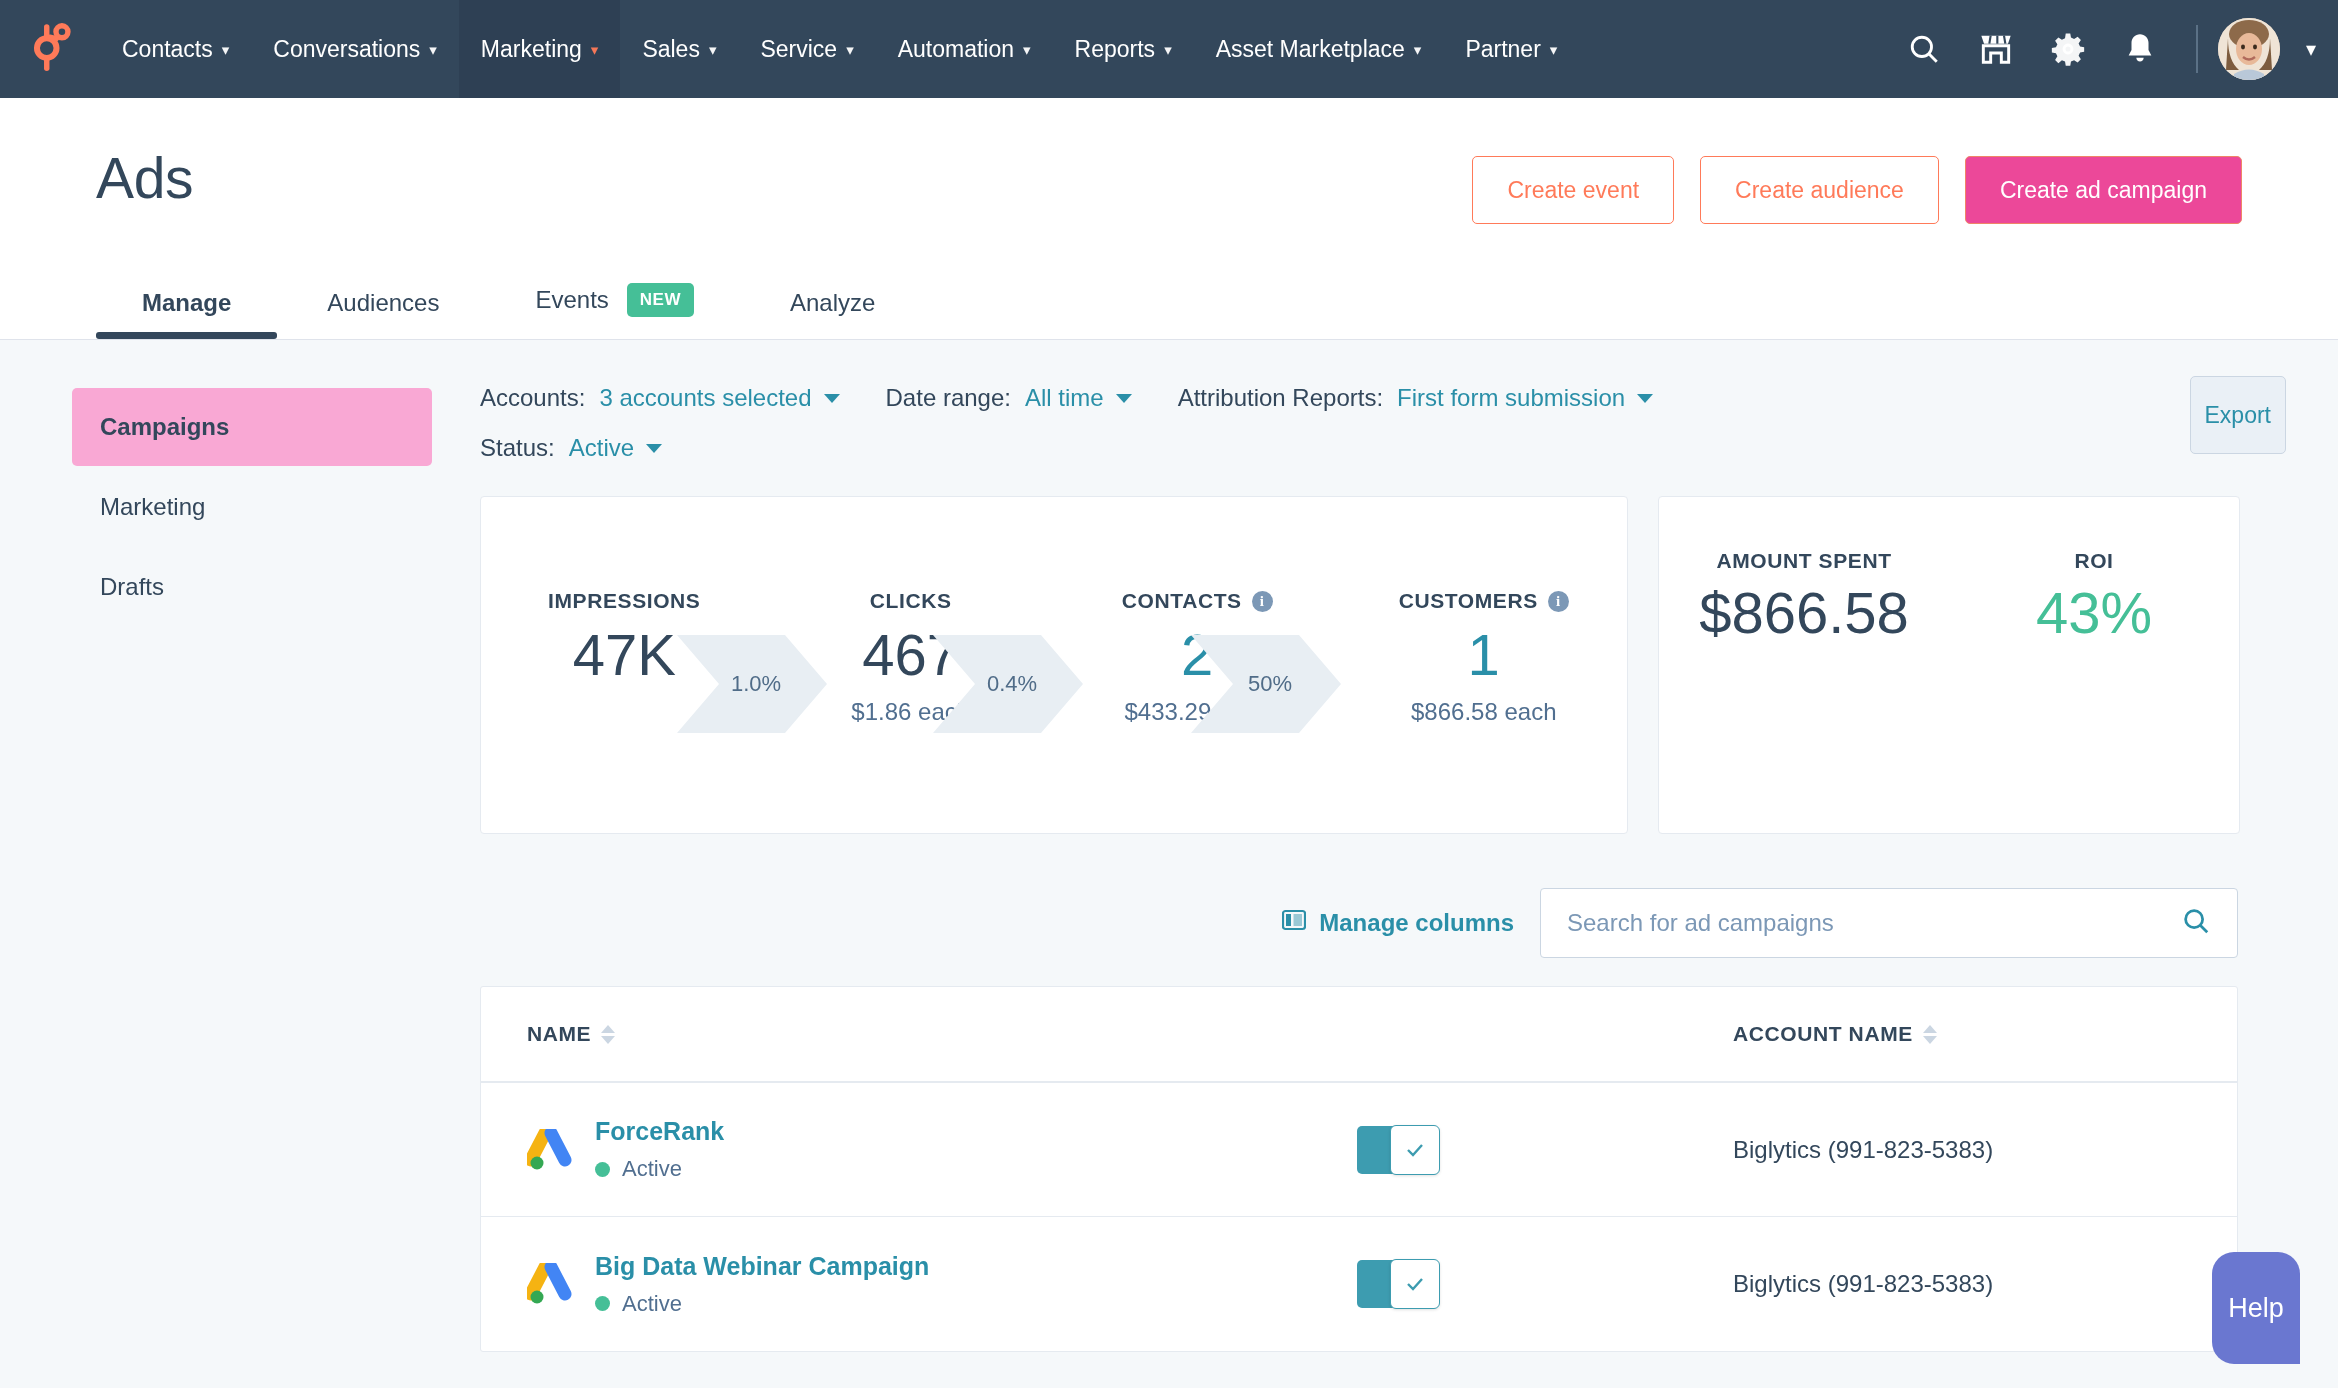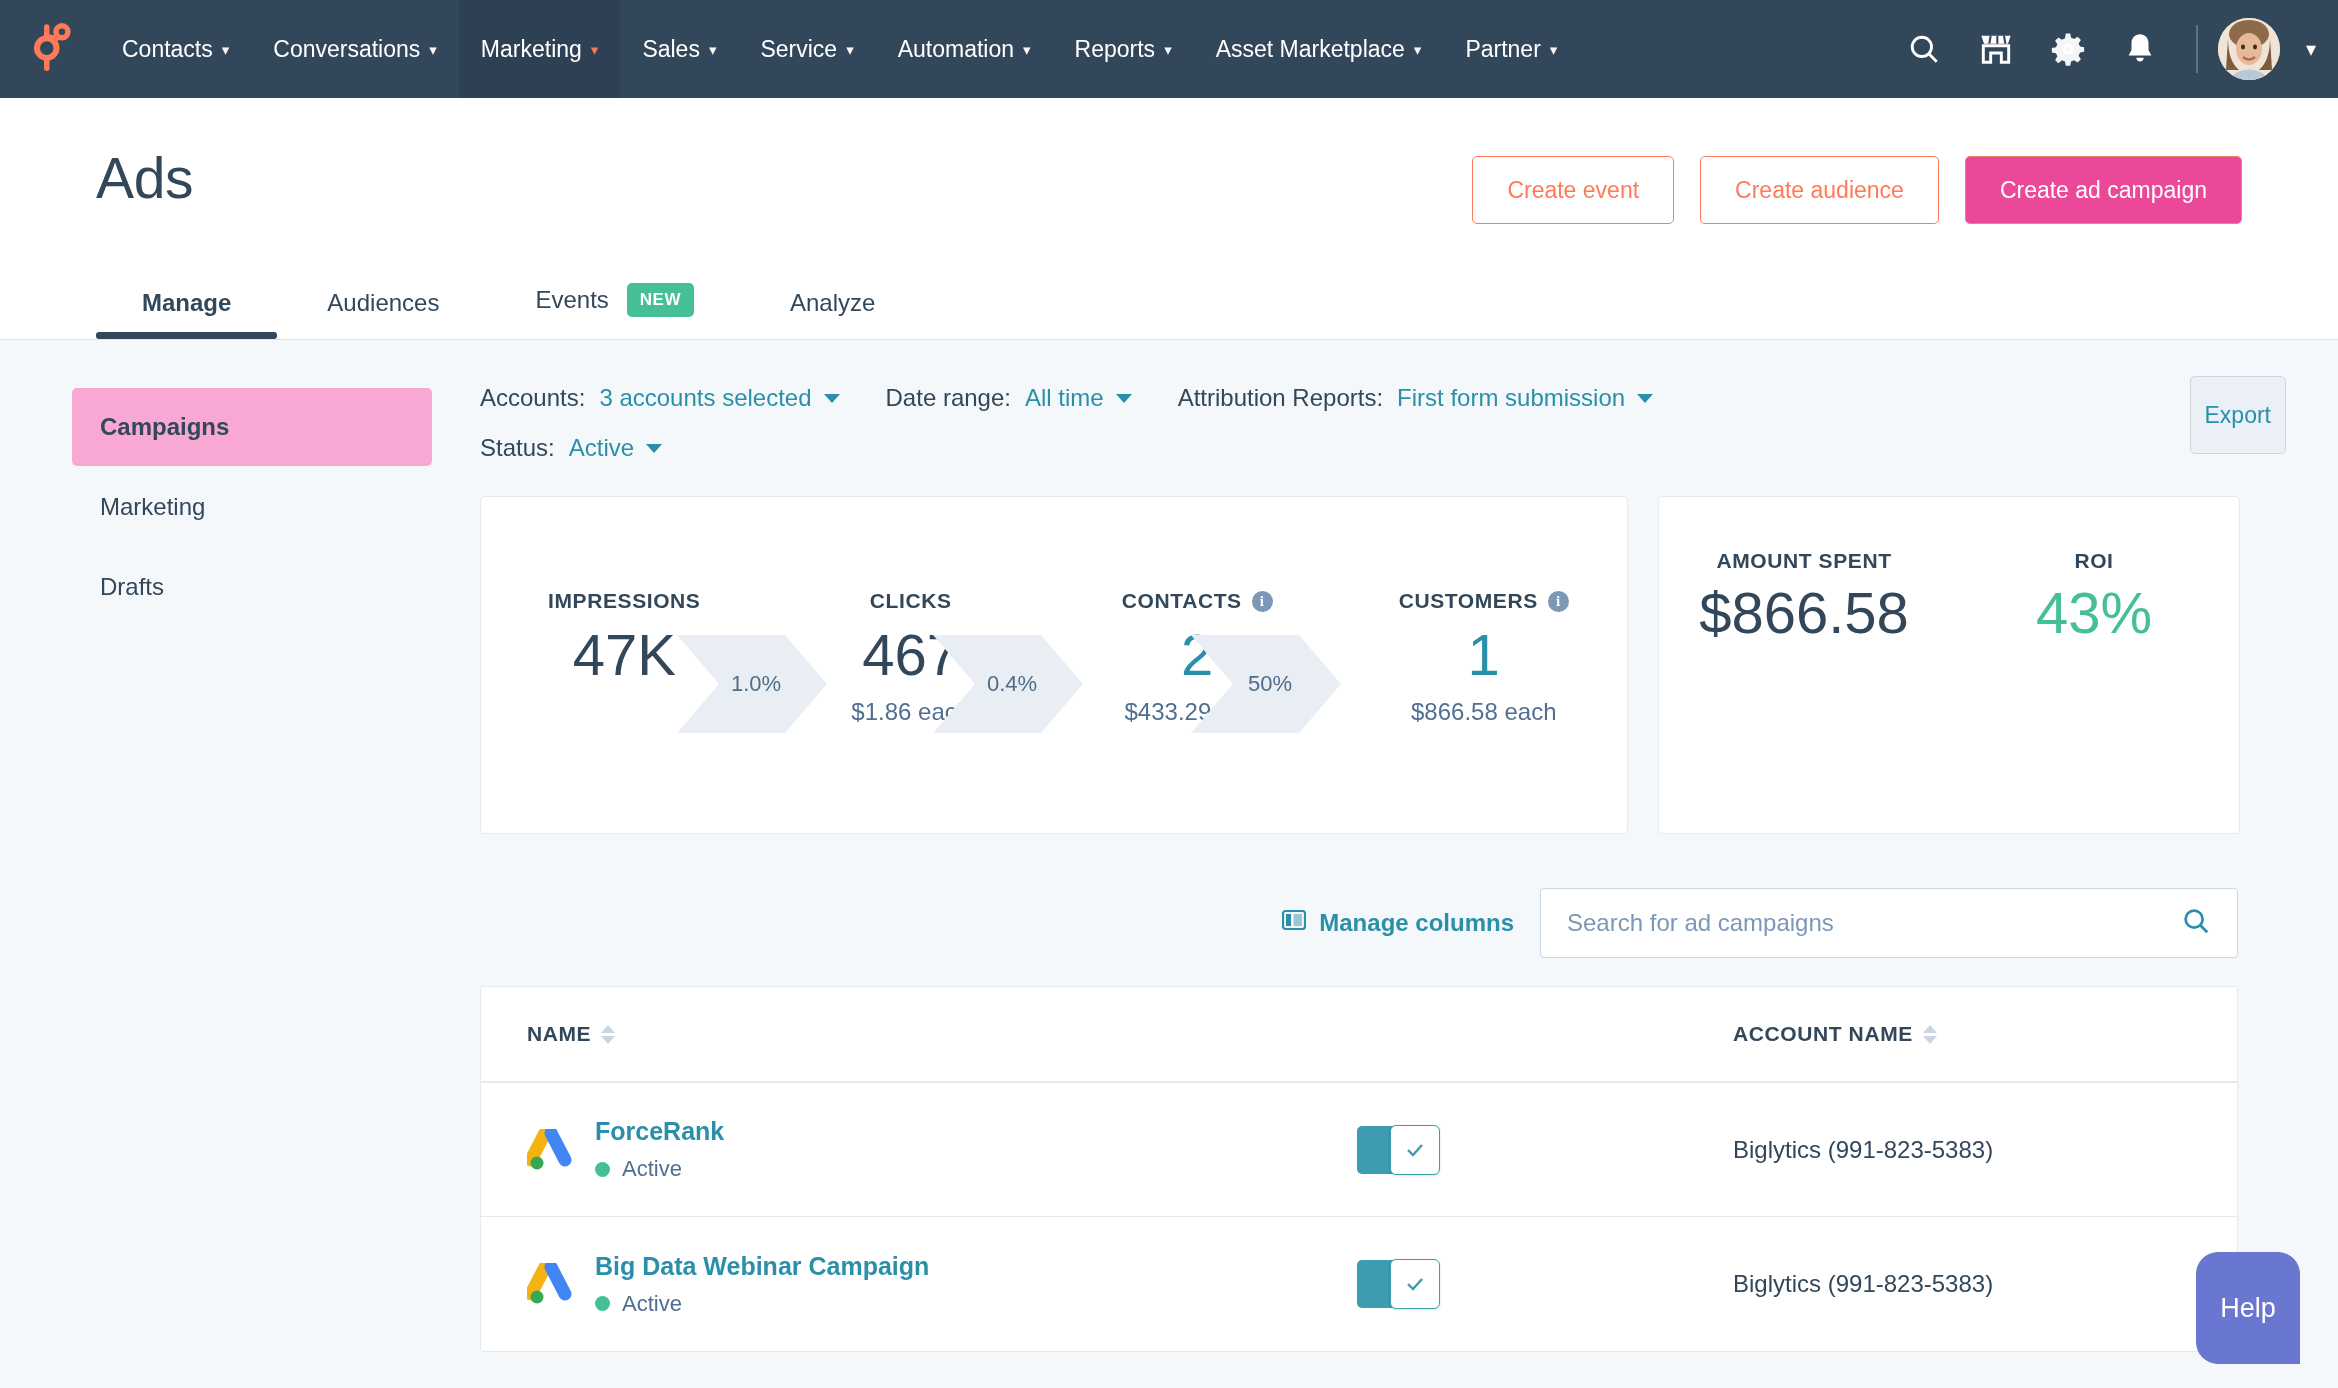--- a/index.html
+++ b/index.html
@@ -278,21 +278,21 @@
     width: 50px; height: 50px; background: #fff;
     border: 1.5px solid #3d9cb0; border-radius: 6px;
     display: flex; align-items: center; justify-content: center;
     box-shadow: 0 1px 3px rgba(0,0,0,.12);
   }
   .cell-account { font-size: 24px; color: #33475b; }
 
   
   .help-fab {
     position: fixed; right: 38px; bottom: 24px;
-    width: 104px; height: 112px; border-radius: 22px 22px 0 22px;
+    width: 88px; height: 112px; border-radius: 22px 22px 0 22px;
     background: #6a77d0; color: #fff; font-size: 27px;
     display: flex; align-items: center; justify-content: center;
     cursor: pointer; z-index: 50;
   }
 </style>
 </head>
 <body>
 
 <div class="topnav">
   <div class="logo-wrap">

